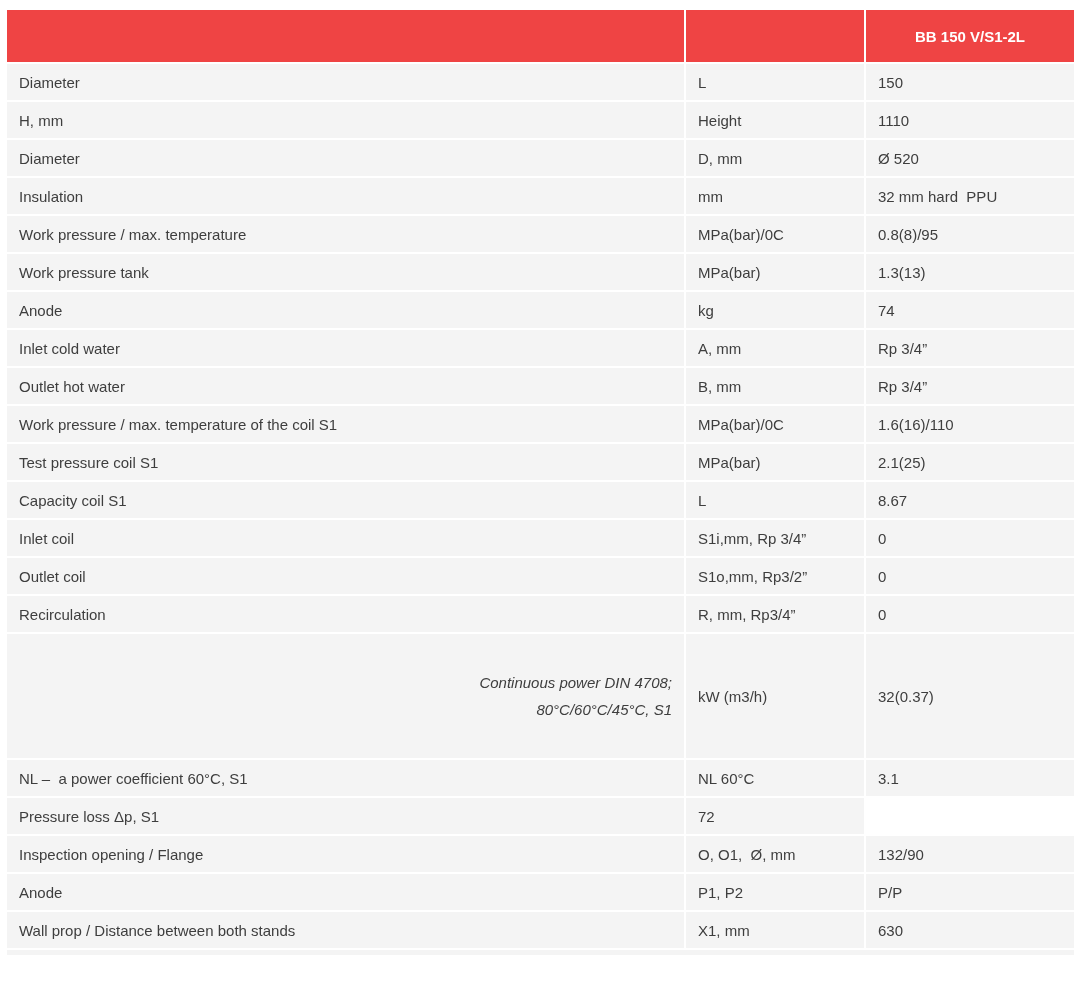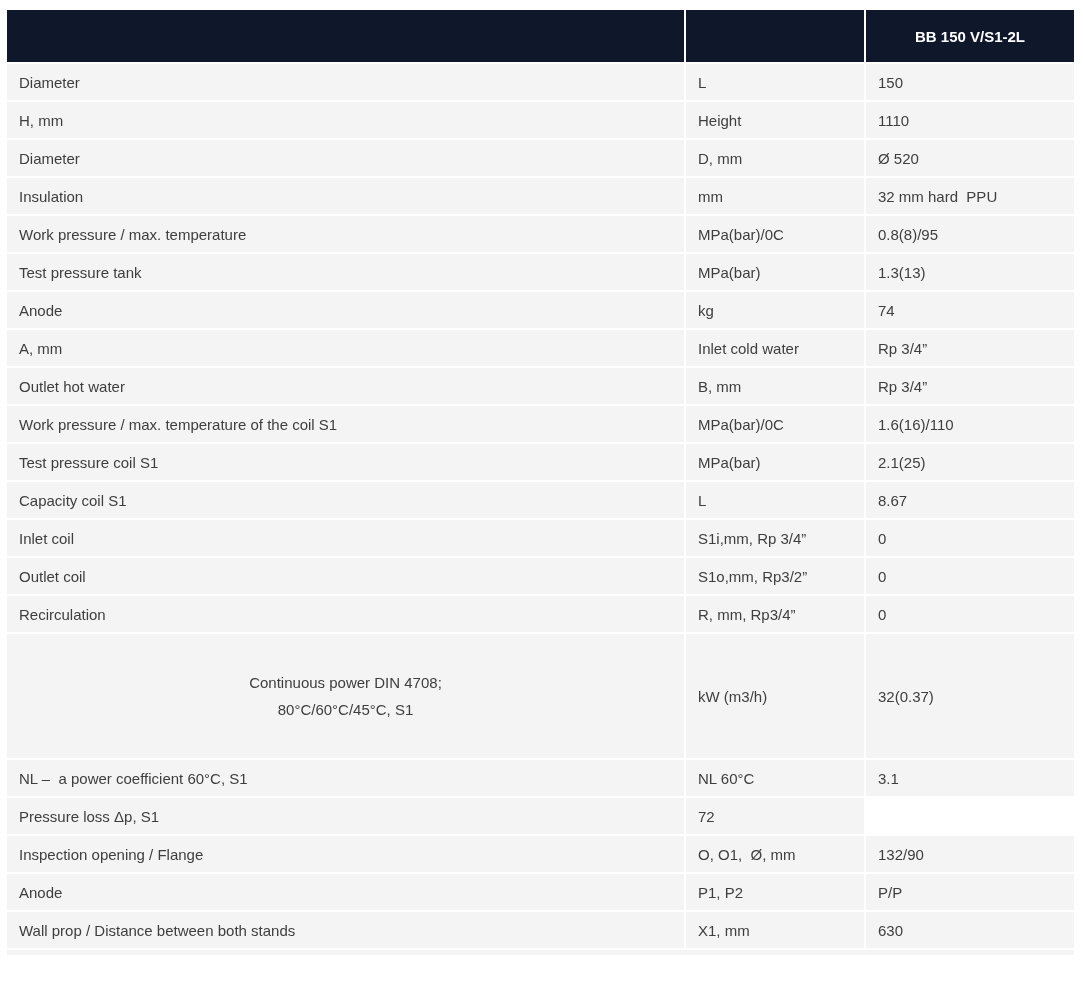--- a/index.html
+++ b/index.html
@@ -36,29 +36,30 @@
     background: #f4f4f4;
     display: flex;
     align-items: center;
     padding: 0 12px;
     color: #3e3e3e;
     font-size: 15px;
     white-space: pre-wrap;
     overflow: hidden;
   }
   .header .cell {
-    background: #0f172a;
+    background: #ef4444;
     color: #ffffff;
     font-weight: bold;
   }
   .header .c-value { justify-content: center; }
   .c-label.multiline {
     flex-direction: column;
-    align-items: center;
+    align-items: flex-end;
     justify-content: center;
+    font-style: italic;
   }
   .c-label.multiline div { line-height: 27px; }
   .b { font-weight: bold; }
   .partial-row {
     height: 5px;
     background: #f4f4f4;
   }
 </style>
 </head>
 <body>
@@ -127,21 +128,21 @@
         </div>
         <div class="cell c-unit">
           <span>MPa(bar)/0C</span><span class="b"></span>
         </div>
         <div class="cell c-value">
           <span>0.8(8)/95</span>
         </div>
       </div>
       <div class="row">
         <div class="cell c-label">
-          <div>Test pressure tank</div>
+          <div>Work pressure tank</div>
           <div></div>
         </div>
         <div class="cell c-unit">
           <span>MPa(bar)</span><span class="b"></span>
         </div>
         <div class="cell c-value">
           <span>1.3(13)</span>
         </div>
       </div>
       <div class="row">
@@ -150,26 +151,26 @@
           <div></div>
         </div>
         <div class="cell c-unit">
           <span>kg</span><span class="b"></span>
         </div>
         <div class="cell c-value">
           <span>74</span>
         </div>
       </div>
       <div class="row">
+        <div class="cell c-label">
+          <div>Inlet cold water</div>
+          <div></div>
+        </div>
         <div class="cell c-unit">
           <span>A, mm</span><span class="b"></span>
-        </div>
-        <div class="cell c-label">
-          <div>Inlet cold water</div>
-          <div></div>
         </div>
         <div class="cell c-value">
           <span>Rp 3/4”</span>
         </div>
       </div>
       <div class="row">
         <div class="cell c-label">
           <div>Outlet hot water</div>
           <div></div>
         </div>

